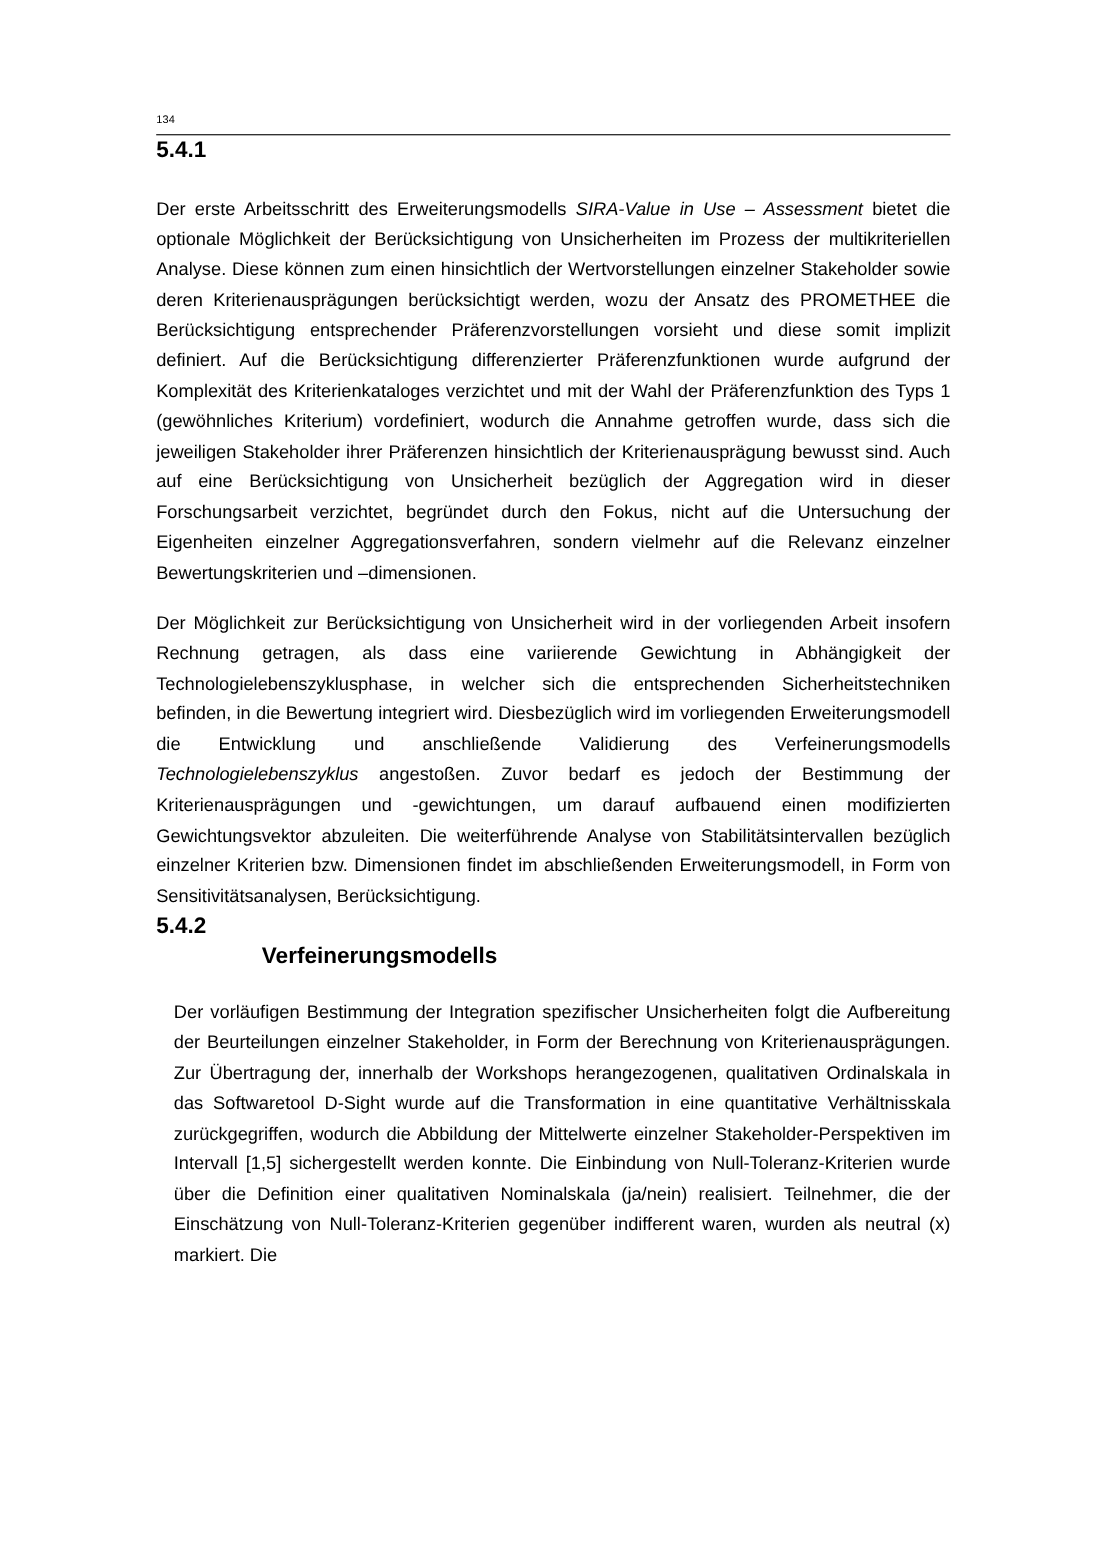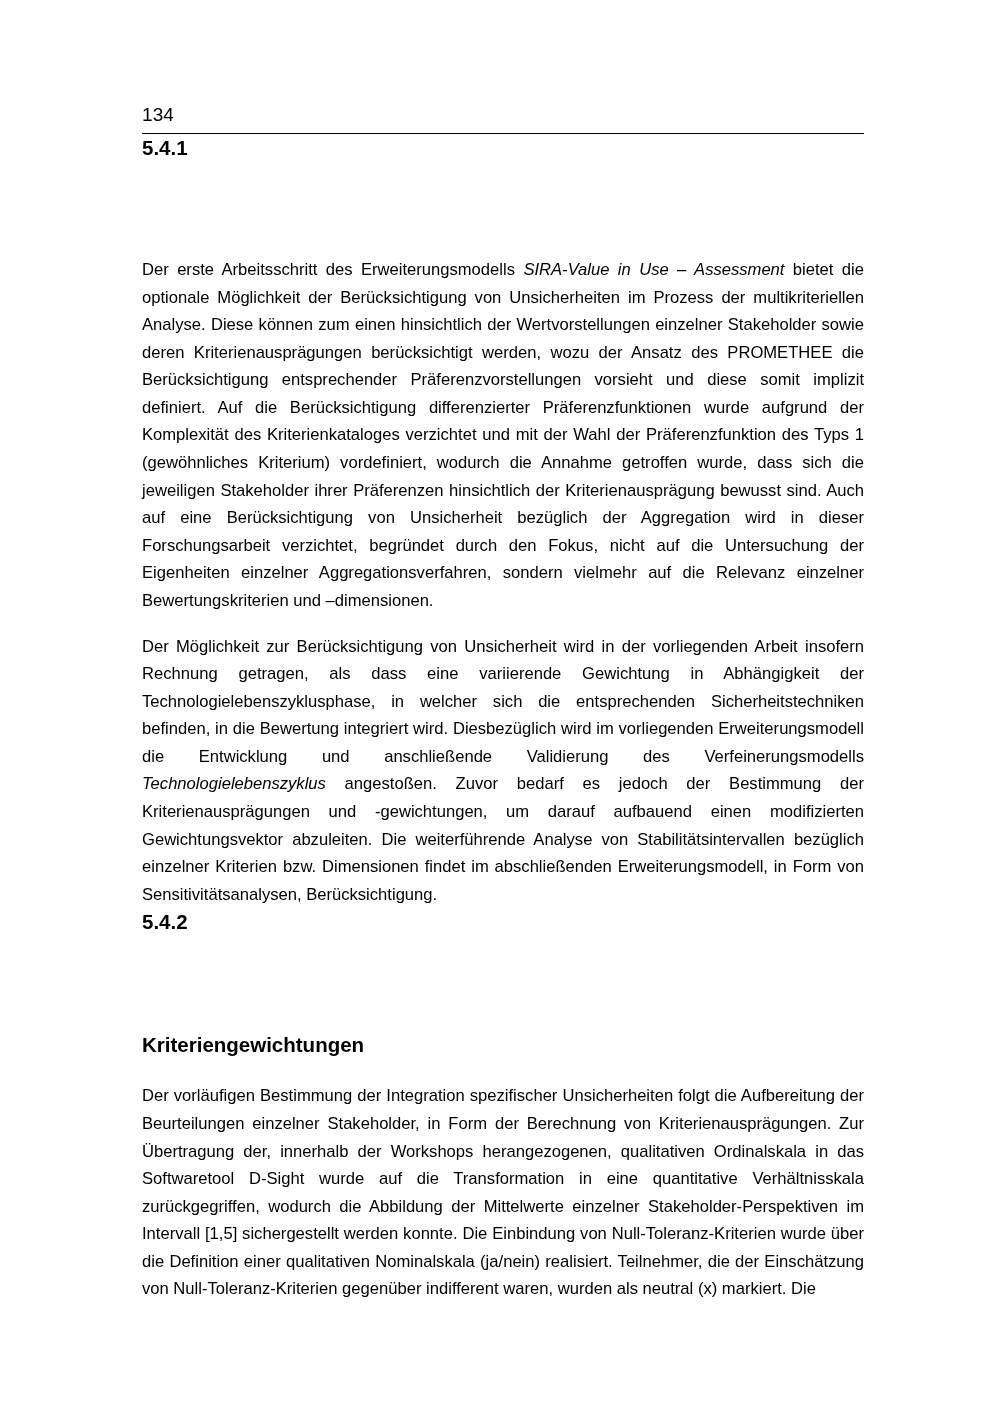--- a/index.html
+++ b/index.html
@@ -19,21 +19,21 @@
   .content {
     position: absolute;
     left: 142px;
     top: 104px;
     width: 722px;
   }
   
   .running-head {
     display: flex;
     align-items: baseline;
-    font-size: 19px;
+    font-size: 10px;
     letter-spacing: 0.1px;
     padding-bottom: 7px;
     border-bottom: 1.3px solid #000000;
   }
   .running-head .page-number {
     width: 100px;
     text-align: left;
   }
   .running-head .chapter-title {
     flex: 1;
@@ -41,21 +41,20 @@
   }
 
   
   h2.section-heading {
     font-size: 20.5px;
     font-weight: bold;
     line-height: 1.32;
     margin: 0;
     display: flex;
     align-items: flex-start;
-    flex-direction: column;
   }
   .heading-block-1 { margin-top: 48px; }
   .heading-block-2 { margin-top: 45px; }
   .section-heading .num {
     width: 96px;
     flex: 0 0 96px;
   }
   .section-heading .title {
     flex: 1;
   }
@@ -63,21 +62,21 @@
   p.body-text {
     font-size: 16.6px;
     line-height: 1.662;
     text-align: justify;
     text-justify: inter-word;
     margin: 0;
     hyphens: manual;
   }
   p.first-para { margin-top: 26px; }
   p.next-para { margin-top: 18px; }
-  p.after-heading { margin-top: 24px; }
+  p.after-heading { margin-top: 24px; margin-left: 16px; }
 
   em.italic { font-style: italic; }
 </style>
 </head>
 <body>
 
 <div class="page">
   <div class="content">
 
     <div class="running-head">
@@ -87,19 +86,19 @@
     <h2 class="section-heading heading-block-1">
       <span class="num">5.4.1</span>
     </h2>
 
     <p class="body-text first-para"><span>Der erste Arbeitsschritt des Erweiterungsmodells </span><em class="italic">SIRA-Value in Use – Assessment</em><span> bietet die optionale Möglichkeit der Berücksichtigung von Unsicherheiten im Prozess der multikriteriellen Analyse. Diese können zum einen hinsichtlich der Wertvorstellungen einzelner Stakeholder sowie deren Kriterienausprägungen berücksichtigt werden, wozu der Ansatz des PROMETHEE die Berücksichtigung entsprechender Präferenzvorstellungen vorsieht und diese somit implizit definiert. Auf die Berücksichtigung differenzierter Präferenzfunktionen wurde aufgrund der Komplexität des Kriterienkataloges verzichtet und mit der Wahl der Präferenzfunktion des Typs 1 (gewöhnliches Kriterium) vordefiniert, wodurch die Annahme getroffen wurde, dass sich die jeweiligen Stakeholder ihrer Präferenzen hinsichtlich der Kriterienausprägung bewusst sind. Auch auf eine Berücksichtigung von Unsicherheit bezüglich der Aggregation wird in dieser Forschungsarbeit verzichtet, begründet durch den Fokus, nicht auf die Untersuchung der Eigenheiten einzelner Aggregationsverfahren, sondern vielmehr auf die Relevanz einzelner Bewertungskriterien und –dimensionen.</span></p>
 
     <p class="body-text next-para"><span>Der Möglichkeit zur Berücksichtigung von Unsicherheit wird in der vorliegenden Arbeit insofern Rechnung getragen, als dass eine variierende Gewichtung in Abhängigkeit der Technologielebenszyklusphase, in welcher sich die entsprechenden Sicherheitstechniken befinden, in die Bewertung integriert wird. Diesbezüglich wird im vorliegenden Erweiterungsmodell die Entwicklung und anschließende Validierung des Verfeinerungsmodells </span><em class="italic">Technologielebenszyklus</em><span> angestoßen. Zuvor bedarf es jedoch der Bestimmung der Kriterienausprägungen und -gewichtungen, um darauf aufbauend einen modifizierten Gewichtungsvektor abzuleiten. Die weiterführende Analyse von Stabilitätsintervallen bezüglich einzelner Kriterien bzw. Dimensionen findet im abschließenden Erweiterungsmodell, in Form von Sensitivitätsanalysen, Berücksichtigung.</span></p>
 
     <h2 class="section-heading heading-block-2">
       <span class="num">5.4.2</span>
-      <span class="title"><br><span>Kriteriengewichtungen</span></span>
+      <span class="title"><br><span>Verfeinerungsmodells</span></span>
     </h2>
 
     <p class="body-text after-heading"><span>Der vorläufigen Bestimmung der Integration spezifischer Unsicherheiten folgt die Aufbereitung der Beurteilungen einzelner Stakeholder, in Form der Berechnung von Kriterienausprägungen. Zur Übertragung der, innerhalb der Workshops herangezogenen, qualitativen Ordinalskala in das Softwaretool D-Sight wurde auf die Transformation in eine quantitative Verhältnisskala zurückgegriffen, wodurch die Abbildung der Mittelwerte einzelner Stakeholder-Perspektiven im Intervall [1,5] sichergestellt werden konnte. Die Einbindung von Null-Toleranz-Kriterien wurde über die Definition einer qualitativen Nominalskala (ja/nein) realisiert. Teilnehmer, die der Einschätzung von Null-Toleranz-Kriterien gegenüber indifferent waren, wurden als neutral (x) markiert. Die</span></p>
 
   </div>
 </div>
 
 </body></html>

